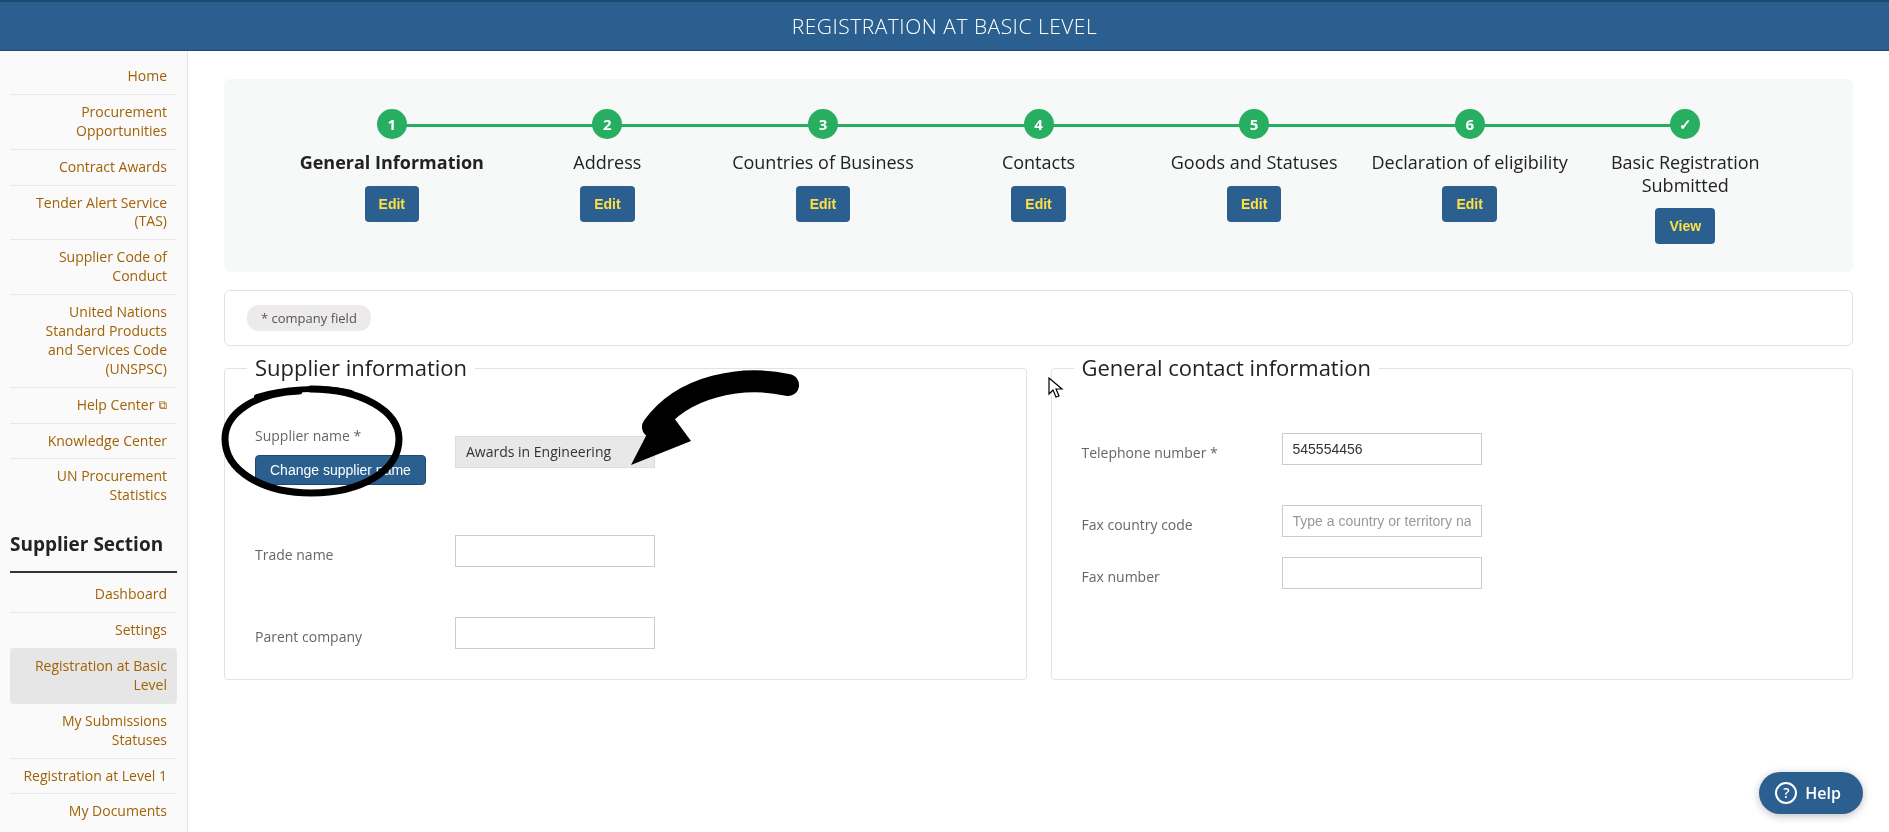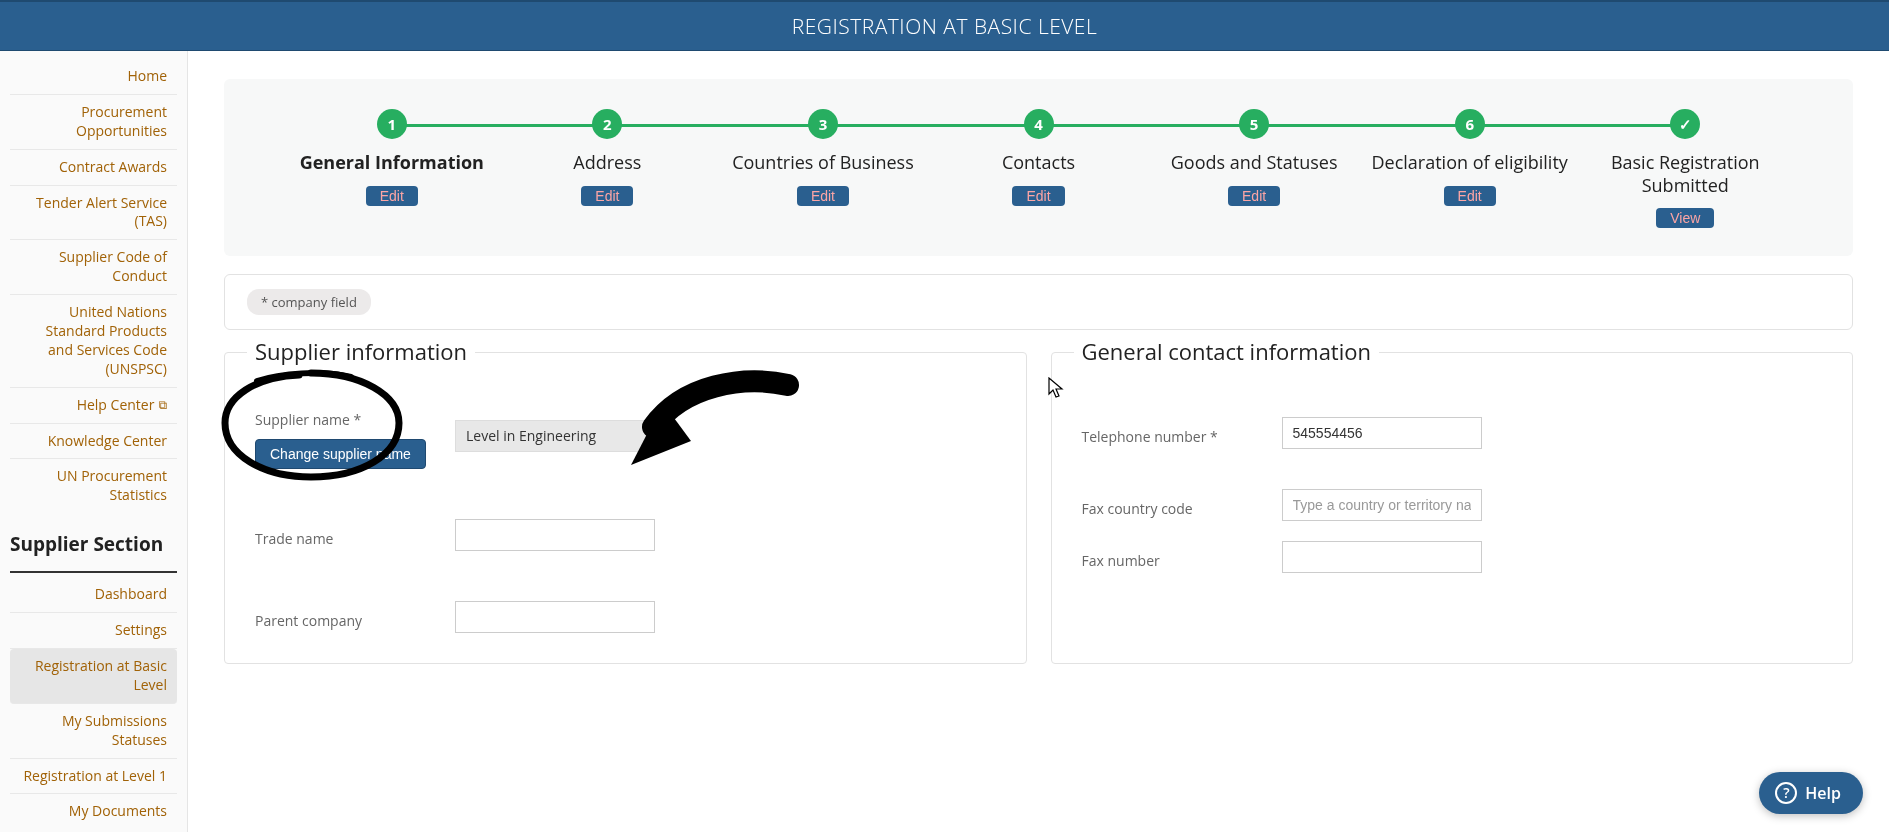--- a/index.html
+++ b/index.html
@@ -111,26 +111,27 @@
     font-size: 18px;
     font-weight: 400;
     color: #222;
     line-height: 1.25;
   }
   .step.active .step-label { font-weight: 700; }
   .step-btn {
     margin-top: 12px;
     display: inline-block;
     background: #2a5f8f;
-    color: #fca5a5;
+    color: #fde047;
     border: none;
     border-radius: 4px;
-    padding: 2px 14px;
+    padding: 10px 14px;
     font-size: 14px;
     cursor: pointer;
+    font-weight: bold;
   }
   .required-note-card {
     border: 1px solid #e2e2e2;
     border-radius: 6px;
     padding: 14px 22px;
     margin-bottom: 22px;
   }
   .required-pill {
     display: inline-block;
     background: #eceaea;
@@ -356,21 +357,21 @@
           <path d="M100 8 C 150 8 188 30 188 58 C 188 90 150 112 100 112 C 52 112 14 90 14 58 C 14 32 44 12 88 10" fill="none" stroke="#000" stroke-width="7" stroke-linecap="round"></path>
           <path d="M46 16 C 70 8 110 5 140 12" fill="none" stroke="#000" stroke-width="6" stroke-linecap="round"></path>
         </svg>
 
         <div class="field">
           <div class="field-label">
             <span>Supplier name *</span><br>
             <button class="change-btn">Change supplier name</button>
           </div>
           <div class="field-input">
-            <div class="readonly">Level in Engineering</div>
+            <div class="readonly">Awards in Engineering</div>
           </div>
         </div>
 
         <div class="field" style="margin-top:50px">
           <div class="field-label">Trade name</div>
           <div class="field-input">
             <input type="text" value="" style="">
           </div>
         </div>
 

